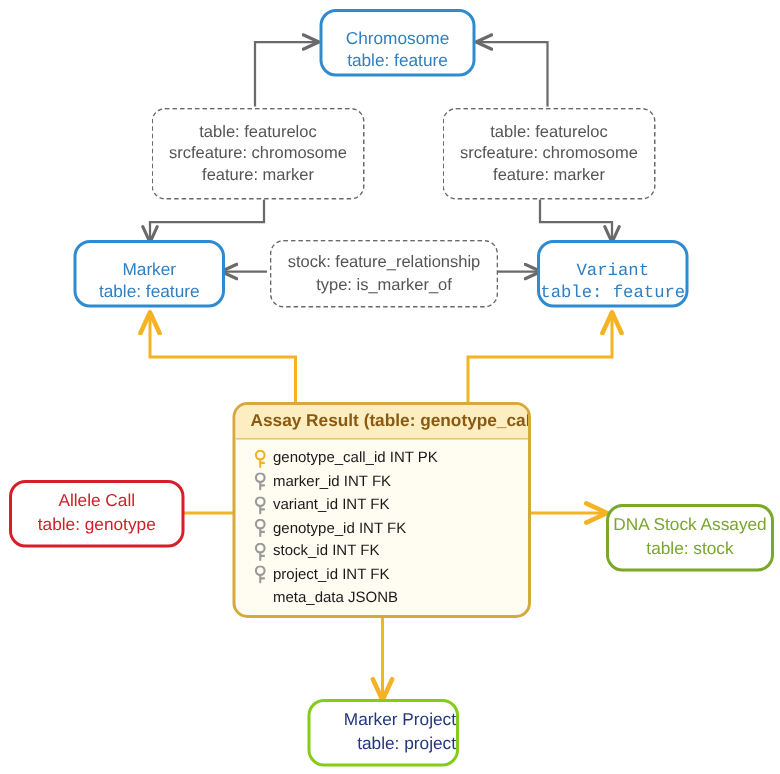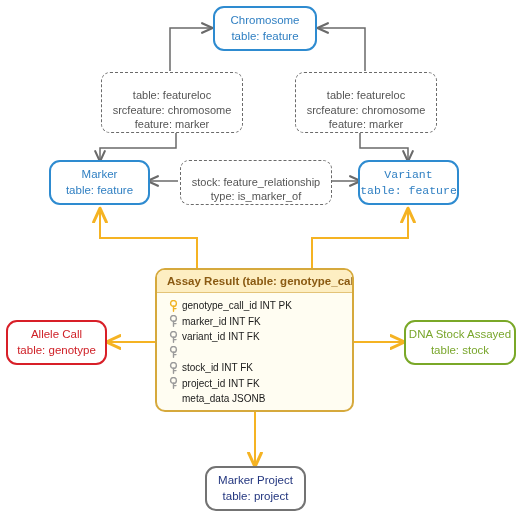--- a/index.html
+++ b/index.html
@@ -38,47 +38,49 @@
     background: #ffffff;
     z-index: 3;
   }
   .node .ln { display: block; white-space: nowrap; }
 
   
   .ent-blue {
     border: 2px solid #2e8bd0;
     color: #2f7fc2;
     font-size: 11.5px;
+    justify-content: flex-end;
   }
   
   .ent-navy {
-    border: 2px solid #737373;
+    border: 2px solid #84cc16;
     color: #23367f;
     font-size: 11.5px;
+    align-items: flex-end;
   }
   
   .ent-red {
     border: 2px solid #d81f28;
     color: #cf2027;
     font-size: 11.5px;
   }
   
   .ent-green {
     border: 2px solid #7aa828;
     color: #79a62c;
     font-size: 11.5px;
+    margin-top: 16px;
   }
   
   .note-dashed {
     border: 1.6px dashed #6a6a6a;
     color: #555555;
     font-size: 11px;
     border-radius: 9px;
     background: #ffffff;
-    justify-content: flex-end;
   }
 
   
   .tablecard {
     position: absolute;
     box-sizing: border-box;
     border: 2px solid #d6a93c;
     border-radius: 10px;
     background: #fffdf2;
     z-index: 4;
@@ -186,21 +188,21 @@
   <div class="node note-dashed" style="left:180px; top:160px; width:152px; height:45px;">
     <span class="ln">stock: feature_relationship</span>
     <span class="ln">type: is_marker_of</span>
   </div>
 
   <div class="node ent-blue" style="left:358px; top:160px; width:101px; height:45px;font-family:Liberation Mono, monospace;">
     <span class="ln">Variant</span>
     <span class="ln">table: feature</span>
   </div>
 
-  <div class="node ent-red" style="left:6px; top:320px; width:101px; height:45px;">
+  <div class="node ent-red" style="left:6px; top:320px; width:117px; height:45px;">
     <span class="ln">Allele Call</span>
     <span class="ln">table: genotype</span>
   </div>
 
   <div class="node ent-green" style="left:404px; top:320px; width:112px; height:45px;">
     <span class="ln">DNA Stock Assayed</span>
     <span class="ln">table: stock</span>
   </div>
 
   <div class="node ent-navy" style="left:205px; top:466px; width:101px; height:45px;">
@@ -238,20 +240,21 @@
           </span>
           <span class="fieldname">variant_id INT FK</span>
         </div>
         <div class="fieldrow">
           <span class="keyslot">
             <svg width="9" height="12" viewBox="0 0 9 12" xmlns="http://www.w3.org/2000/svg">
               <circle cx="4.5" cy="3.4" r="2.9" fill="none" stroke="#9a9a9a" stroke-width="1.4"></circle>
               <path d="M4.5,6.3 L4.5,11.3 M4.5,8.6 L7,8.6" stroke="#9a9a9a" stroke-width="1.4" fill="none" stroke-linecap="round"></path>
             </svg>
           </span>
+          <span class="fieldname">genotype_id INT FK</span>
         </div>
         <div class="fieldrow">
           <span class="keyslot">
             <svg width="9" height="12" viewBox="0 0 9 12" xmlns="http://www.w3.org/2000/svg">
               <circle cx="4.5" cy="3.4" r="2.9" fill="none" stroke="#9a9a9a" stroke-width="1.4"></circle>
               <path d="M4.5,6.3 L4.5,11.3 M4.5,8.6 L7,8.6" stroke="#9a9a9a" stroke-width="1.4" fill="none" stroke-linecap="round"></path>
             </svg>
           </span>
           <span class="fieldname">stock_id INT FK</span>
         </div>

